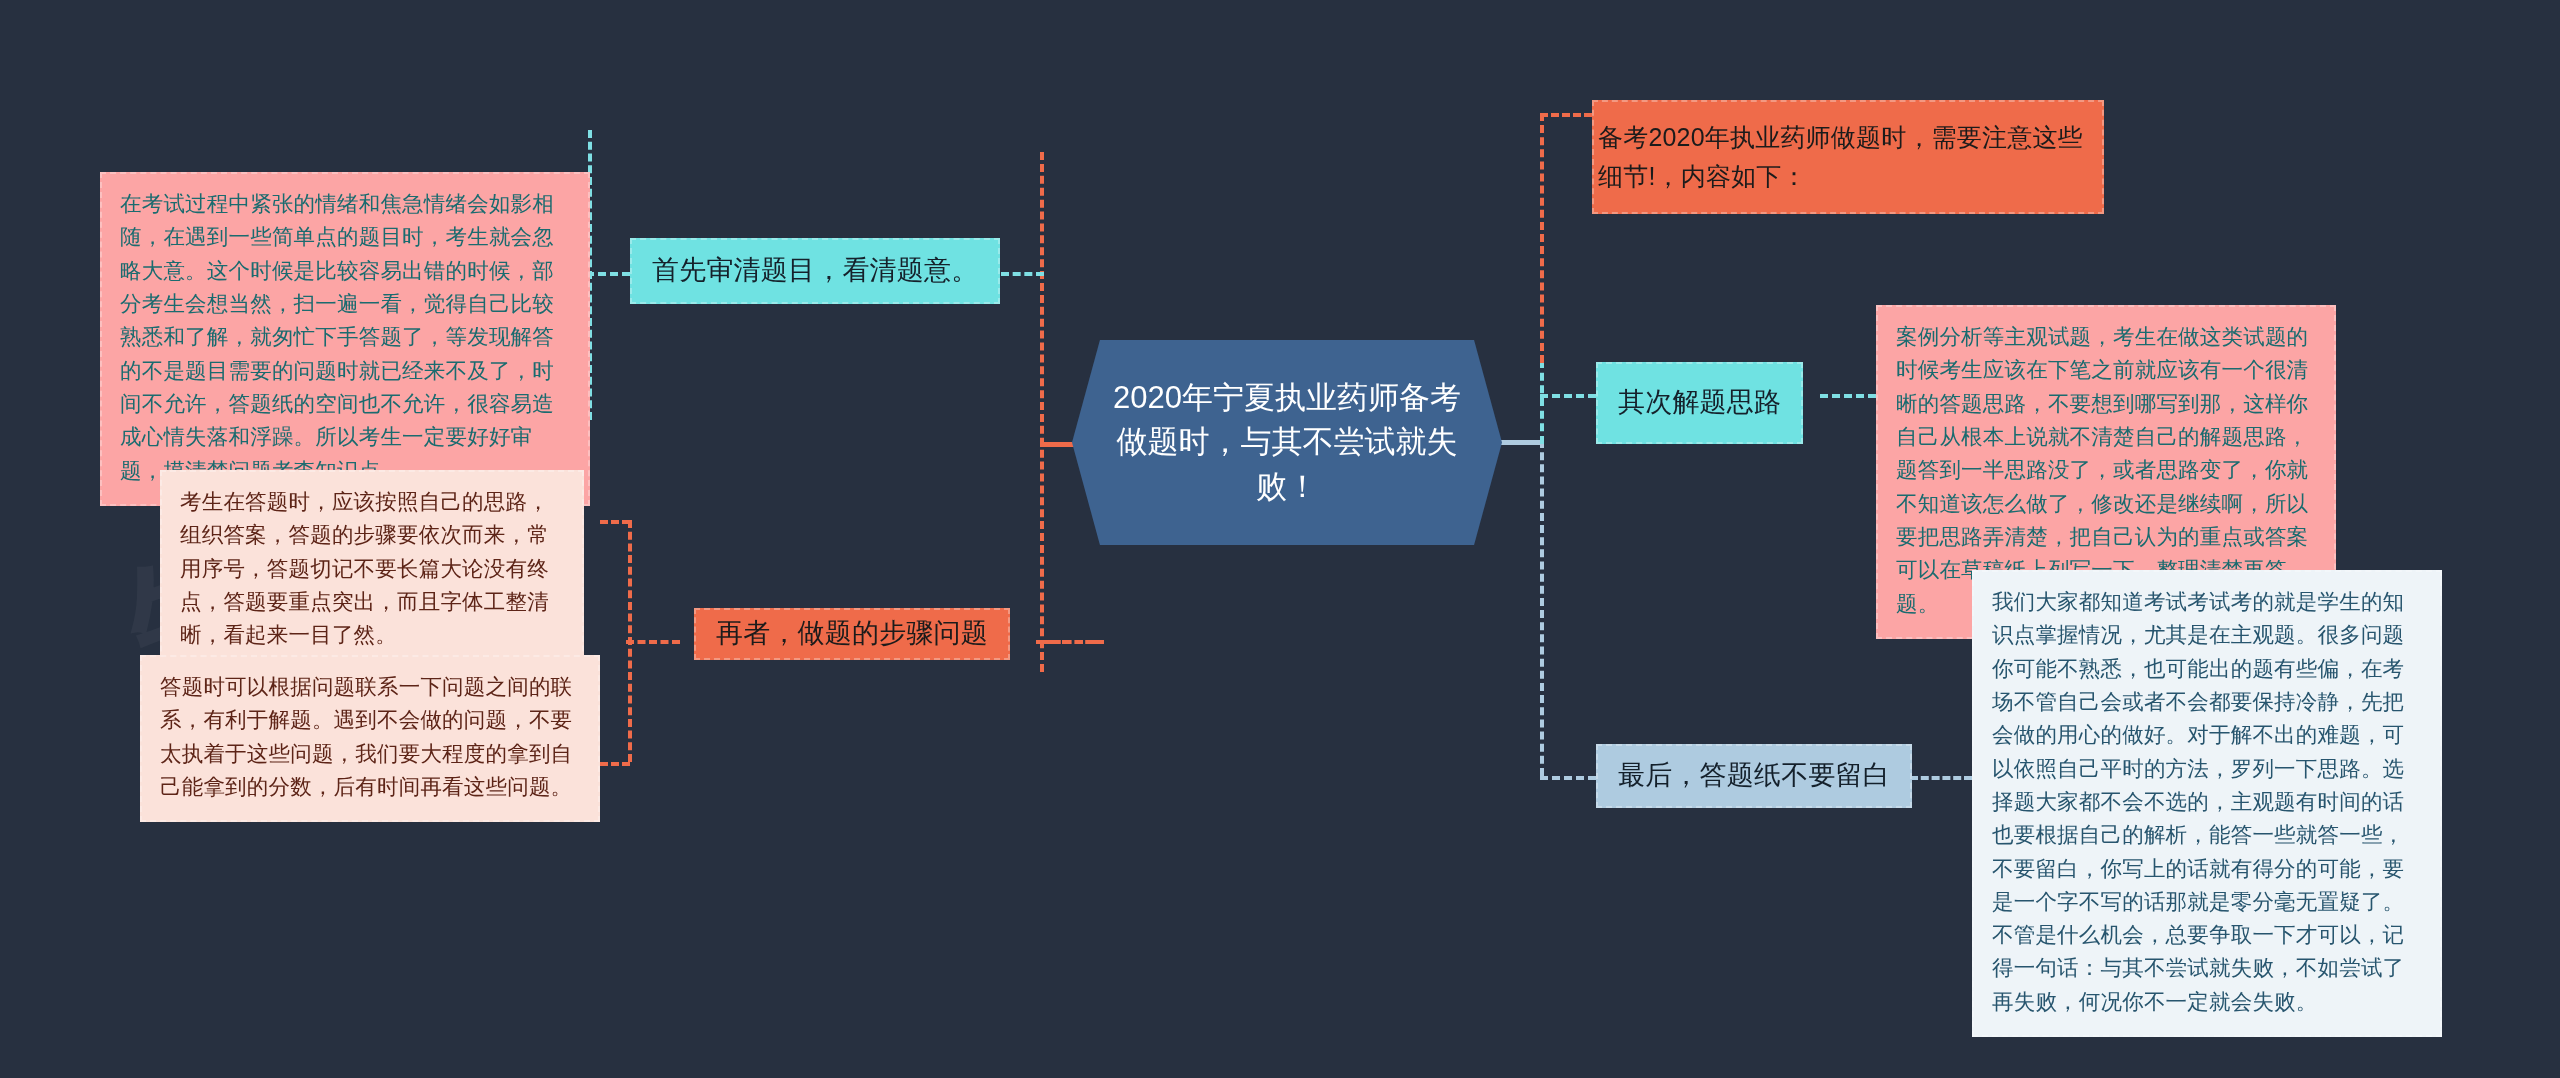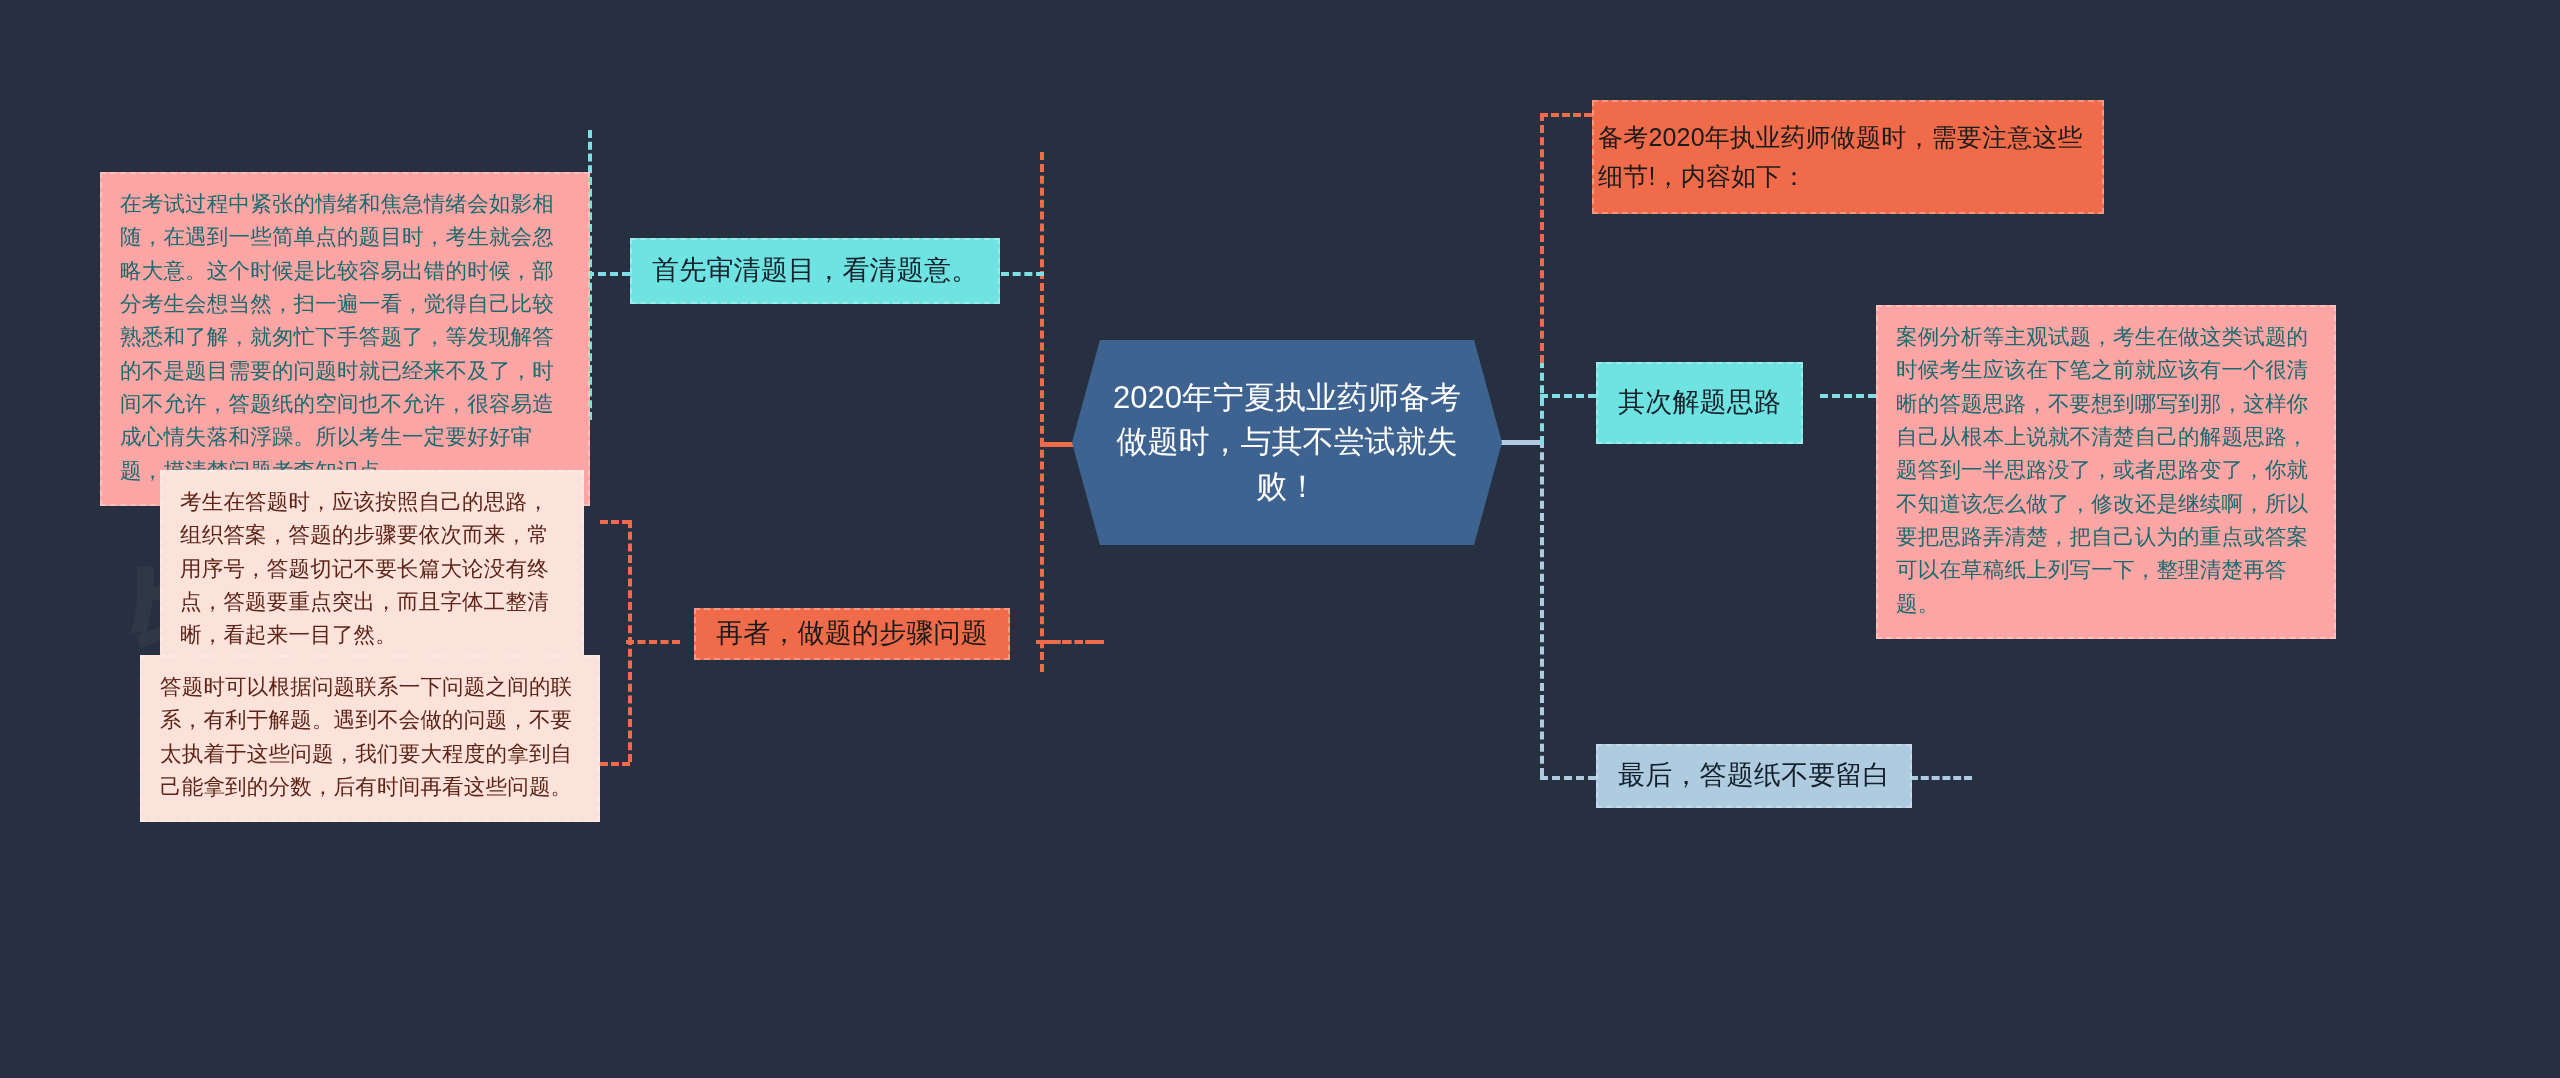--- a/index.html
+++ b/index.html
@@ -125,14 +125,15 @@
   <div class="node para theme-pink-pale" style="left:140px; top:655px; width:460px;">答题时可以根据问题联系一下问题之间的联系，有利于解题。遇到不会做的问题，不要太执着于这些问题，我们要大程度的拿到自己能拿到的分数，后有时间再看这些问题。</div>
 
   <div class="node para theme-orange" style="left:1592px; top:100px; width:512px; font-size:25px; padding:16px 4px;">备考2020年执业药师做题时，需要注意这些细节!，内容如下：</div>
 
   <div class="node pill theme-cyan" style="left:1596px; top:362px; height:82px;">其次解题思路</div>
 
   <div class="node para theme-teal-pale" style="left:1876px; top:258px; width:460px;">案例分析等主观试题，考生在做这类试题的时候考生应该在下笔之前就应该有一个很清晰的答题思路，不要想到哪写到那，这样你自己从根本上说就不清楚自己的解题思路，题答到一半思路没了，或者思路变了，你就不知道该怎么做了，修改还是继续啊，所以要把思路弄清楚，把自己认为的重点或答案可以在草稿纸上列写一下，整理清楚再答题。</div>
 
   <div class="node pill theme-steel" style="left:1596px; top:744px; height:64px;">最后，答题纸不要留白</div>
 
+  <div class="node para theme-blue-pale" style="left:1972px; top:570px; width:470px;">我们大家都知道考试考试考的就是学生的知识点掌握情况，尤其是在主观题。很多问题你可能不熟悉，也可能出的题有些偏，在考场不管自己会或者不会都要保持冷静，先把会做的用心的做好。对于解不出的难题，可以依照自己平时的方法，罗列一下思路。选择题大家都不会不选的，主观题有时间的话也要根据自己的解析，能答一些就答一些，不要留白，你写上的话就有得分的可能，要是一个字不写的话那就是零分毫无置疑了。不管是什么机会，总要争取一下才可以，记得一句话：与其不尝试就失败，不如尝试了再失败，何况你不一定就会失败。</div>
 
 </div>
 
 </body></html>

